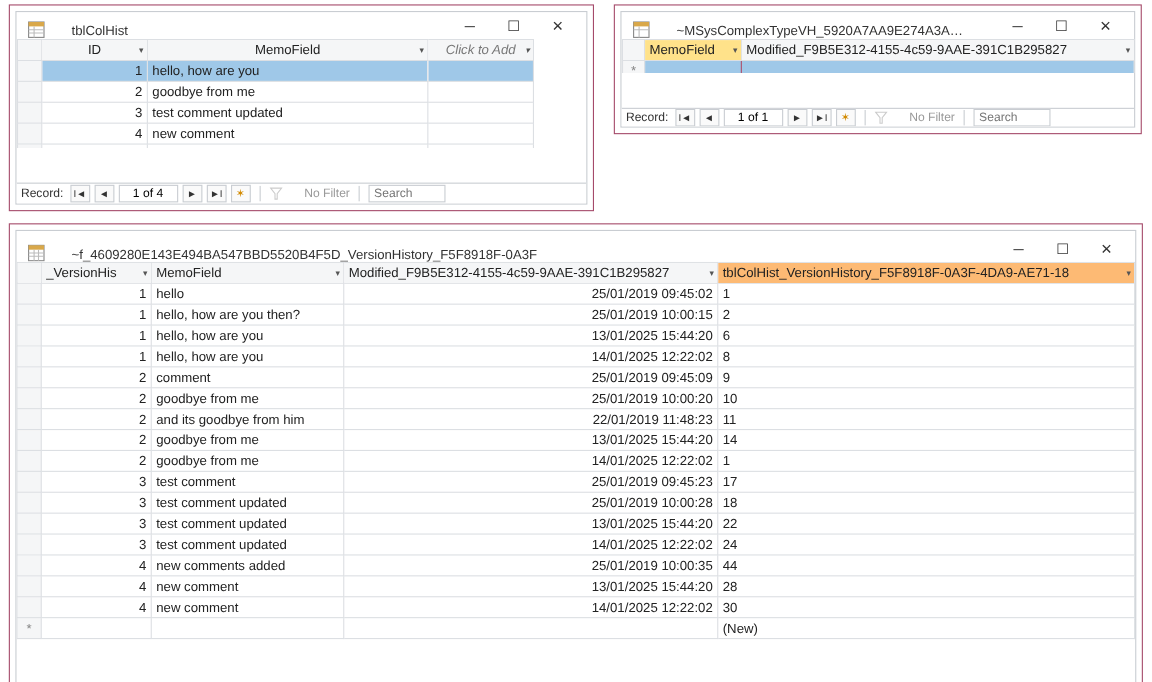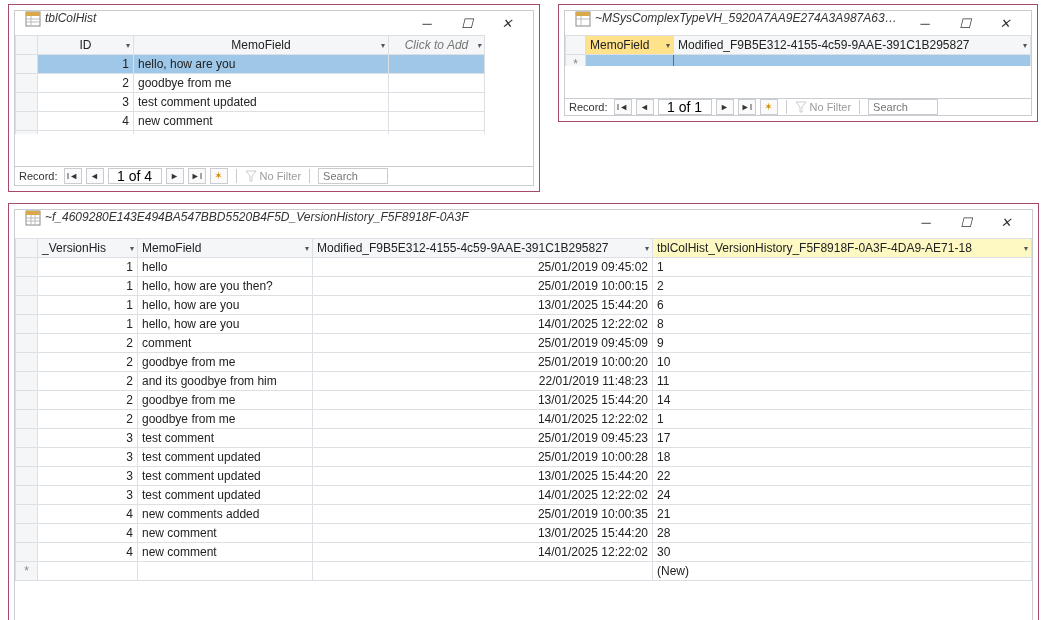--- a/index.html
+++ b/index.html
@@ -9,23 +9,23 @@
   .win {
     position: absolute;
     border: 1px solid #a54a6a;
     background: #fff;
     display: flex; flex-direction: column;
     overflow: hidden;
   }
   .inner-border { border: 1px solid #c9cdd2; margin: 5px; flex: 1 1 auto; display: flex; flex-direction: column; overflow: hidden; }
 
   .titlebar {
-    display: flex; align-items: flex-start; height: 28px;
-    padding: 0 6px 0 10px; gap: 4px;
-    font-size: 12px; color: #333; font-style: italic;
+    display: flex; align-items: flex-end; height: 28px;
+    padding: 0 6px 0 10px; gap: 24px;
+    font-size: 12px; color: #333;
   }
   .titlebar .icon { width: 16px; height: 16px; display: inline-flex; }
   .titlebar .title { flex: 1 1 auto; white-space: nowrap; overflow: hidden; text-overflow: ellipsis; }
   .titlebar .btns { display: flex; gap: 0; }
   .tb-btn { width: 40px; height: 24px; display: flex; align-items: center; justify-content: center; font-size: 13px; color: #333; }
 
   table.grid { border-collapse: collapse; width: 100%; table-layout: fixed; }
   table.grid th, table.grid td {
     border: 1px solid #dcdfe3; padding: 1px 4px; height: 19px;
     font-size: 12px; text-align: left; white-space: nowrap; overflow: hidden;
@@ -33,42 +33,42 @@
   }
   table.grid th {
     background: #f5f6f7; font-weight: normal; text-align: center; position: relative;
   }
   table.grid th .dd { position: absolute; right: 3px; top: 50%; transform: translateY(-50%); font-size: 8px; color: #555; }
   table.grid th.left { text-align: left; padding-left: 4px; }
   table.grid td.rsel { background: #f5f6f7; text-align: center; color: #888; width: 22px; }
   table.grid td.num { text-align: right; padding-right: 4px; }
   tr.sel td:not(.rsel) { background: #9fc8e8 !important; }
   table.grid th.hi { background: #ffe28a; }
-  table.grid th.selcol, table.grid td.selcol { background: #fef9c3; }
+  table.grid th.selcol, table.grid td.selcol { background: #fdba74; }
   td.numsel { text-align: right; background: #9fc8e8; }
 
   .scroll-host { overflow: auto; flex: 1 1 auto; }
 
   .navbar {
     display: flex; align-items: center; height: 22px;
     border-top: 1px solid #c9cdd2; padding: 0 4px; gap: 4px;
     font-size: 11px; background: #fff; margin-top: 32px;
   }
   .navbar .lbl { color: #333; padding-right: 2px; }
   .nav-btn {
     width: 18px; height: 16px; border: 1px solid #c9cdd2;
     display: flex; align-items: center; justify-content: center;
     font-size: 9px; color: #333; background: #fafafa;
   }
   .nav-pos {
     width: 54px; height: 16px; border: 1px solid #c9cdd2;
-    text-align: center; font-size: 14px; padding: 0 2px;
+    text-align: center; font-size: 11px; padding: 0 2px;
   }
   .nav-sep { width: 1px; height: 14px; background: #c9cdd2; margin: 0 4px; }
-  .nf { display: flex; align-items: flex-end; gap: 3px; color: #9a9a9a; }
+  .nf { display: flex; align-items: flex-end; gap: 20px; color: #9a9a9a; }
   .nf svg { opacity: .5; }
   .search {
     flex: 0 0 auto; height: 16px; border: 1px solid #c9cdd2;
     padding: 0 4px; font-size: 11px; color: #888;
   }
 
   
   .asterisk { color: #555; font-size: 12px; }
   .newstar { color: #d28a00; font-size: 10px; }
 </style>
@@ -361,21 +361,21 @@
       <td class="num">3</td>
       <td>test comment updated</td>
       <td class="num">14/01/2025 12:22:02</td>
       <td class="numsel">24</td>
               </tr>
               <tr>
       <td class="rsel"></td>
       <td class="num">4</td>
       <td>new comments added</td>
       <td class="num">25/01/2019 10:00:35</td>
-      <td class="numsel">21</td>
+      <td class="numsel">44</td>
               </tr>
               <tr>
       <td class="rsel"></td>
       <td class="num">4</td>
       <td>new comment</td>
       <td class="num">13/01/2025 15:44:20</td>
       <td class="numsel">28</td>
               </tr>
               <tr>
       <td class="rsel"></td>

